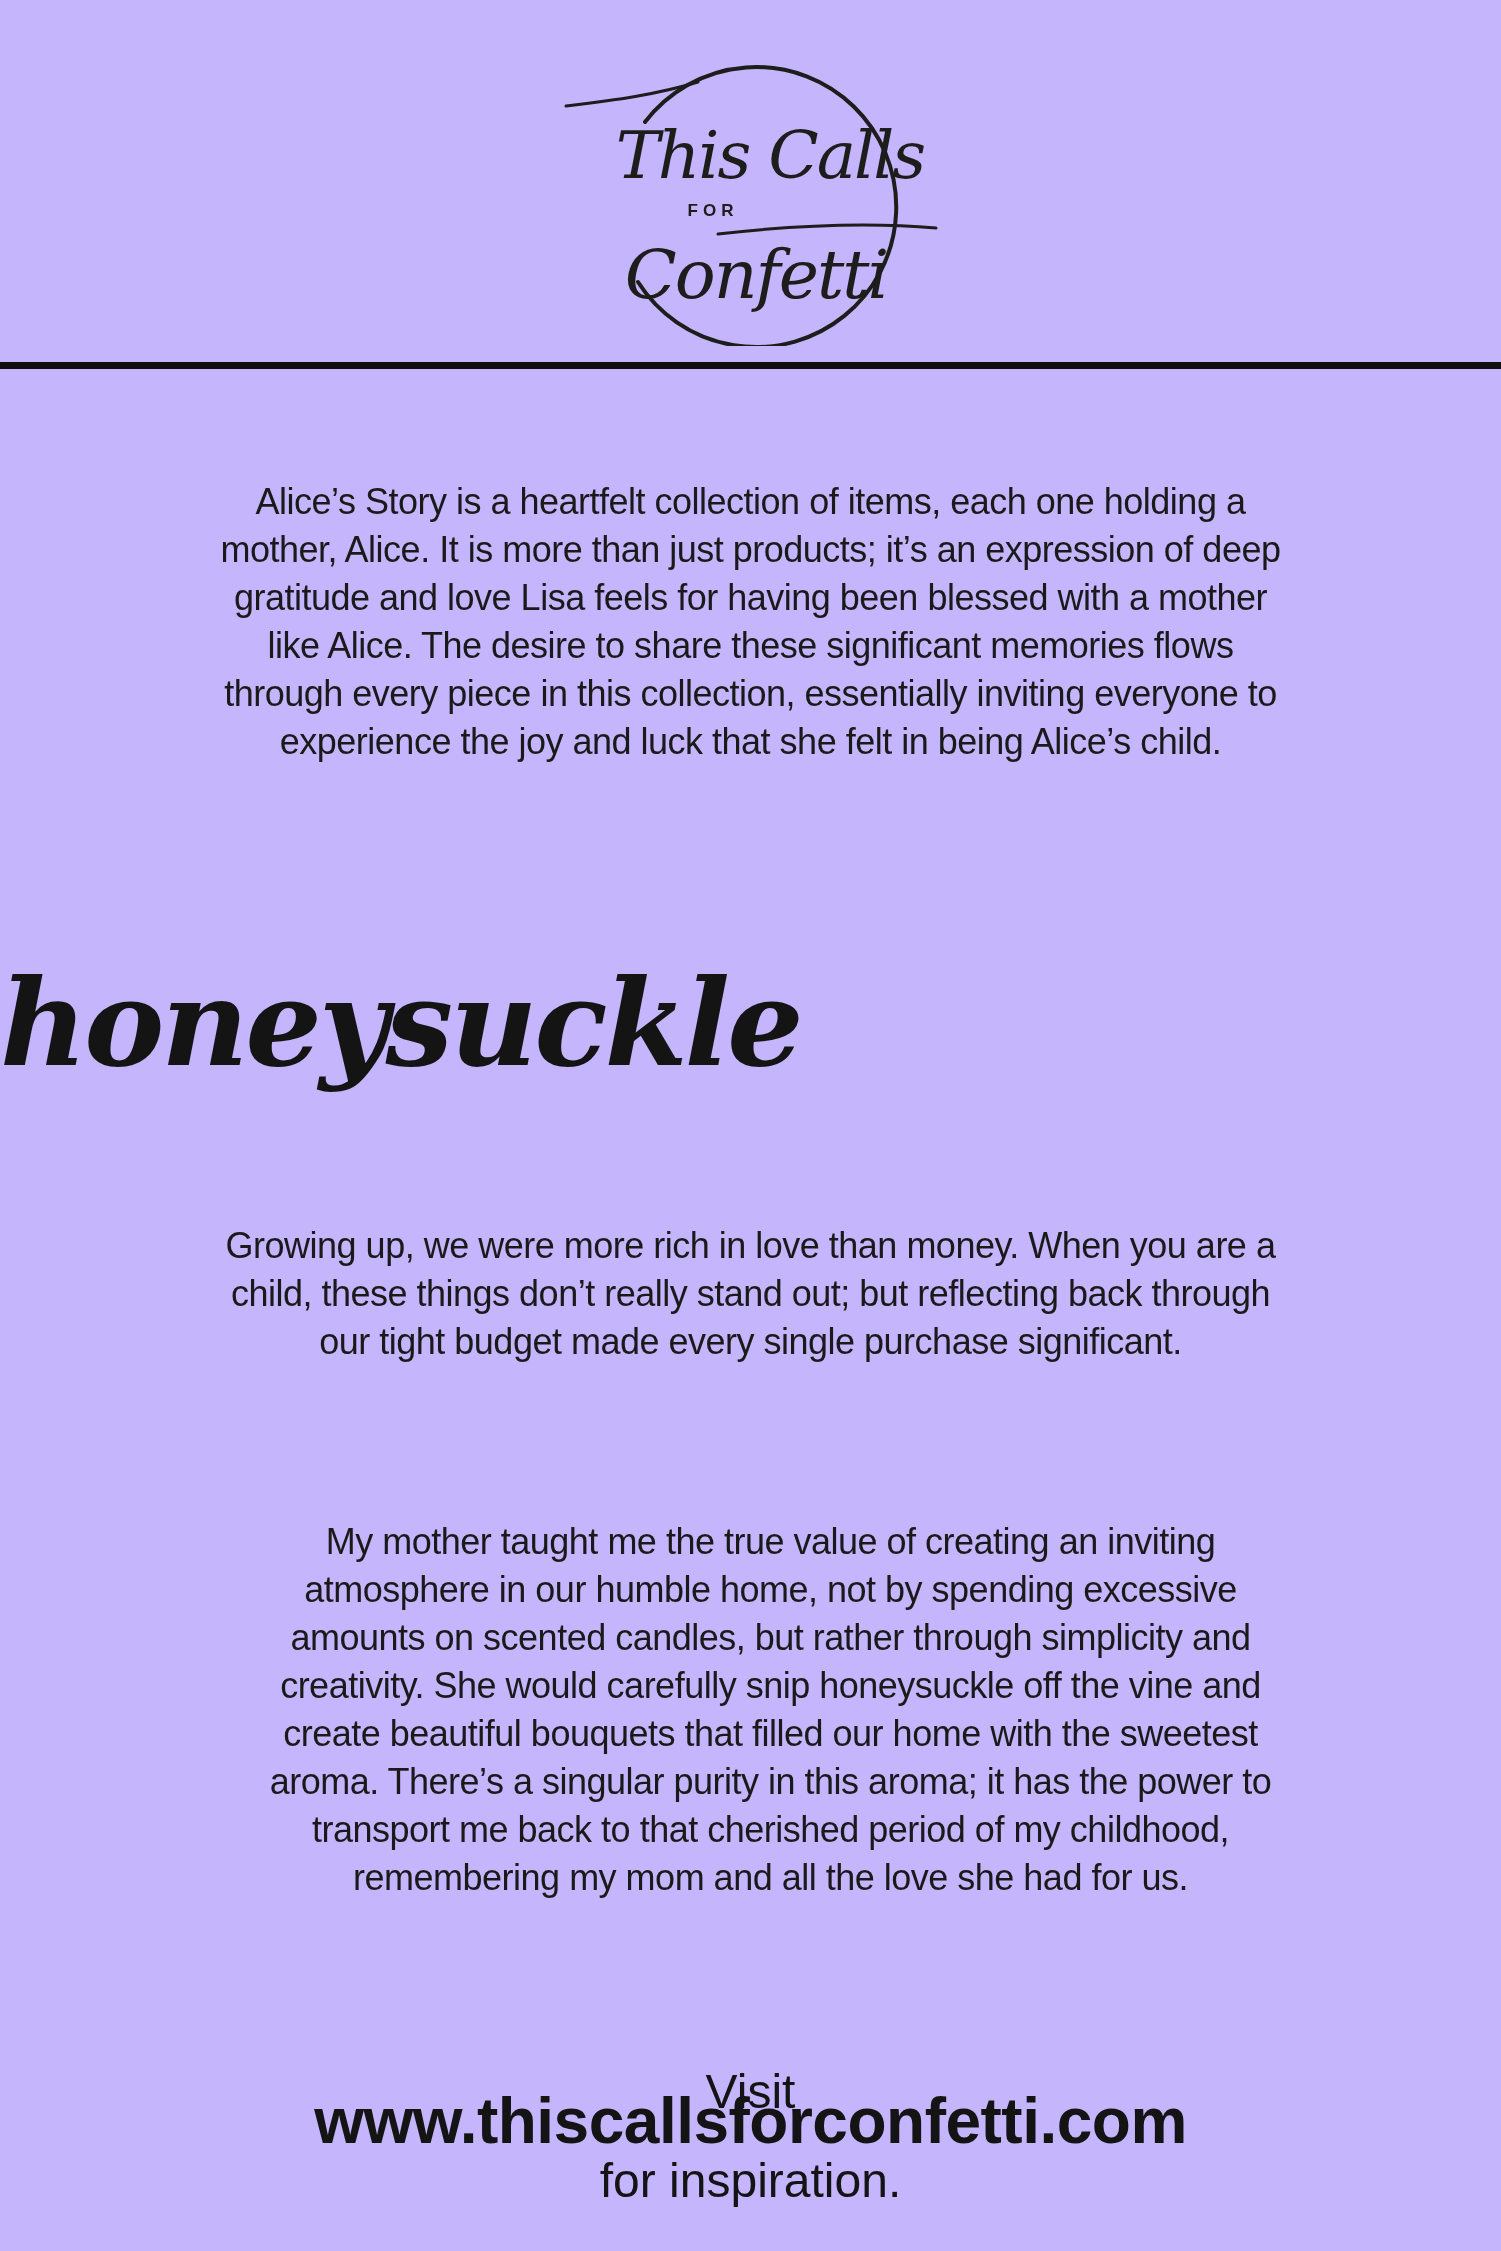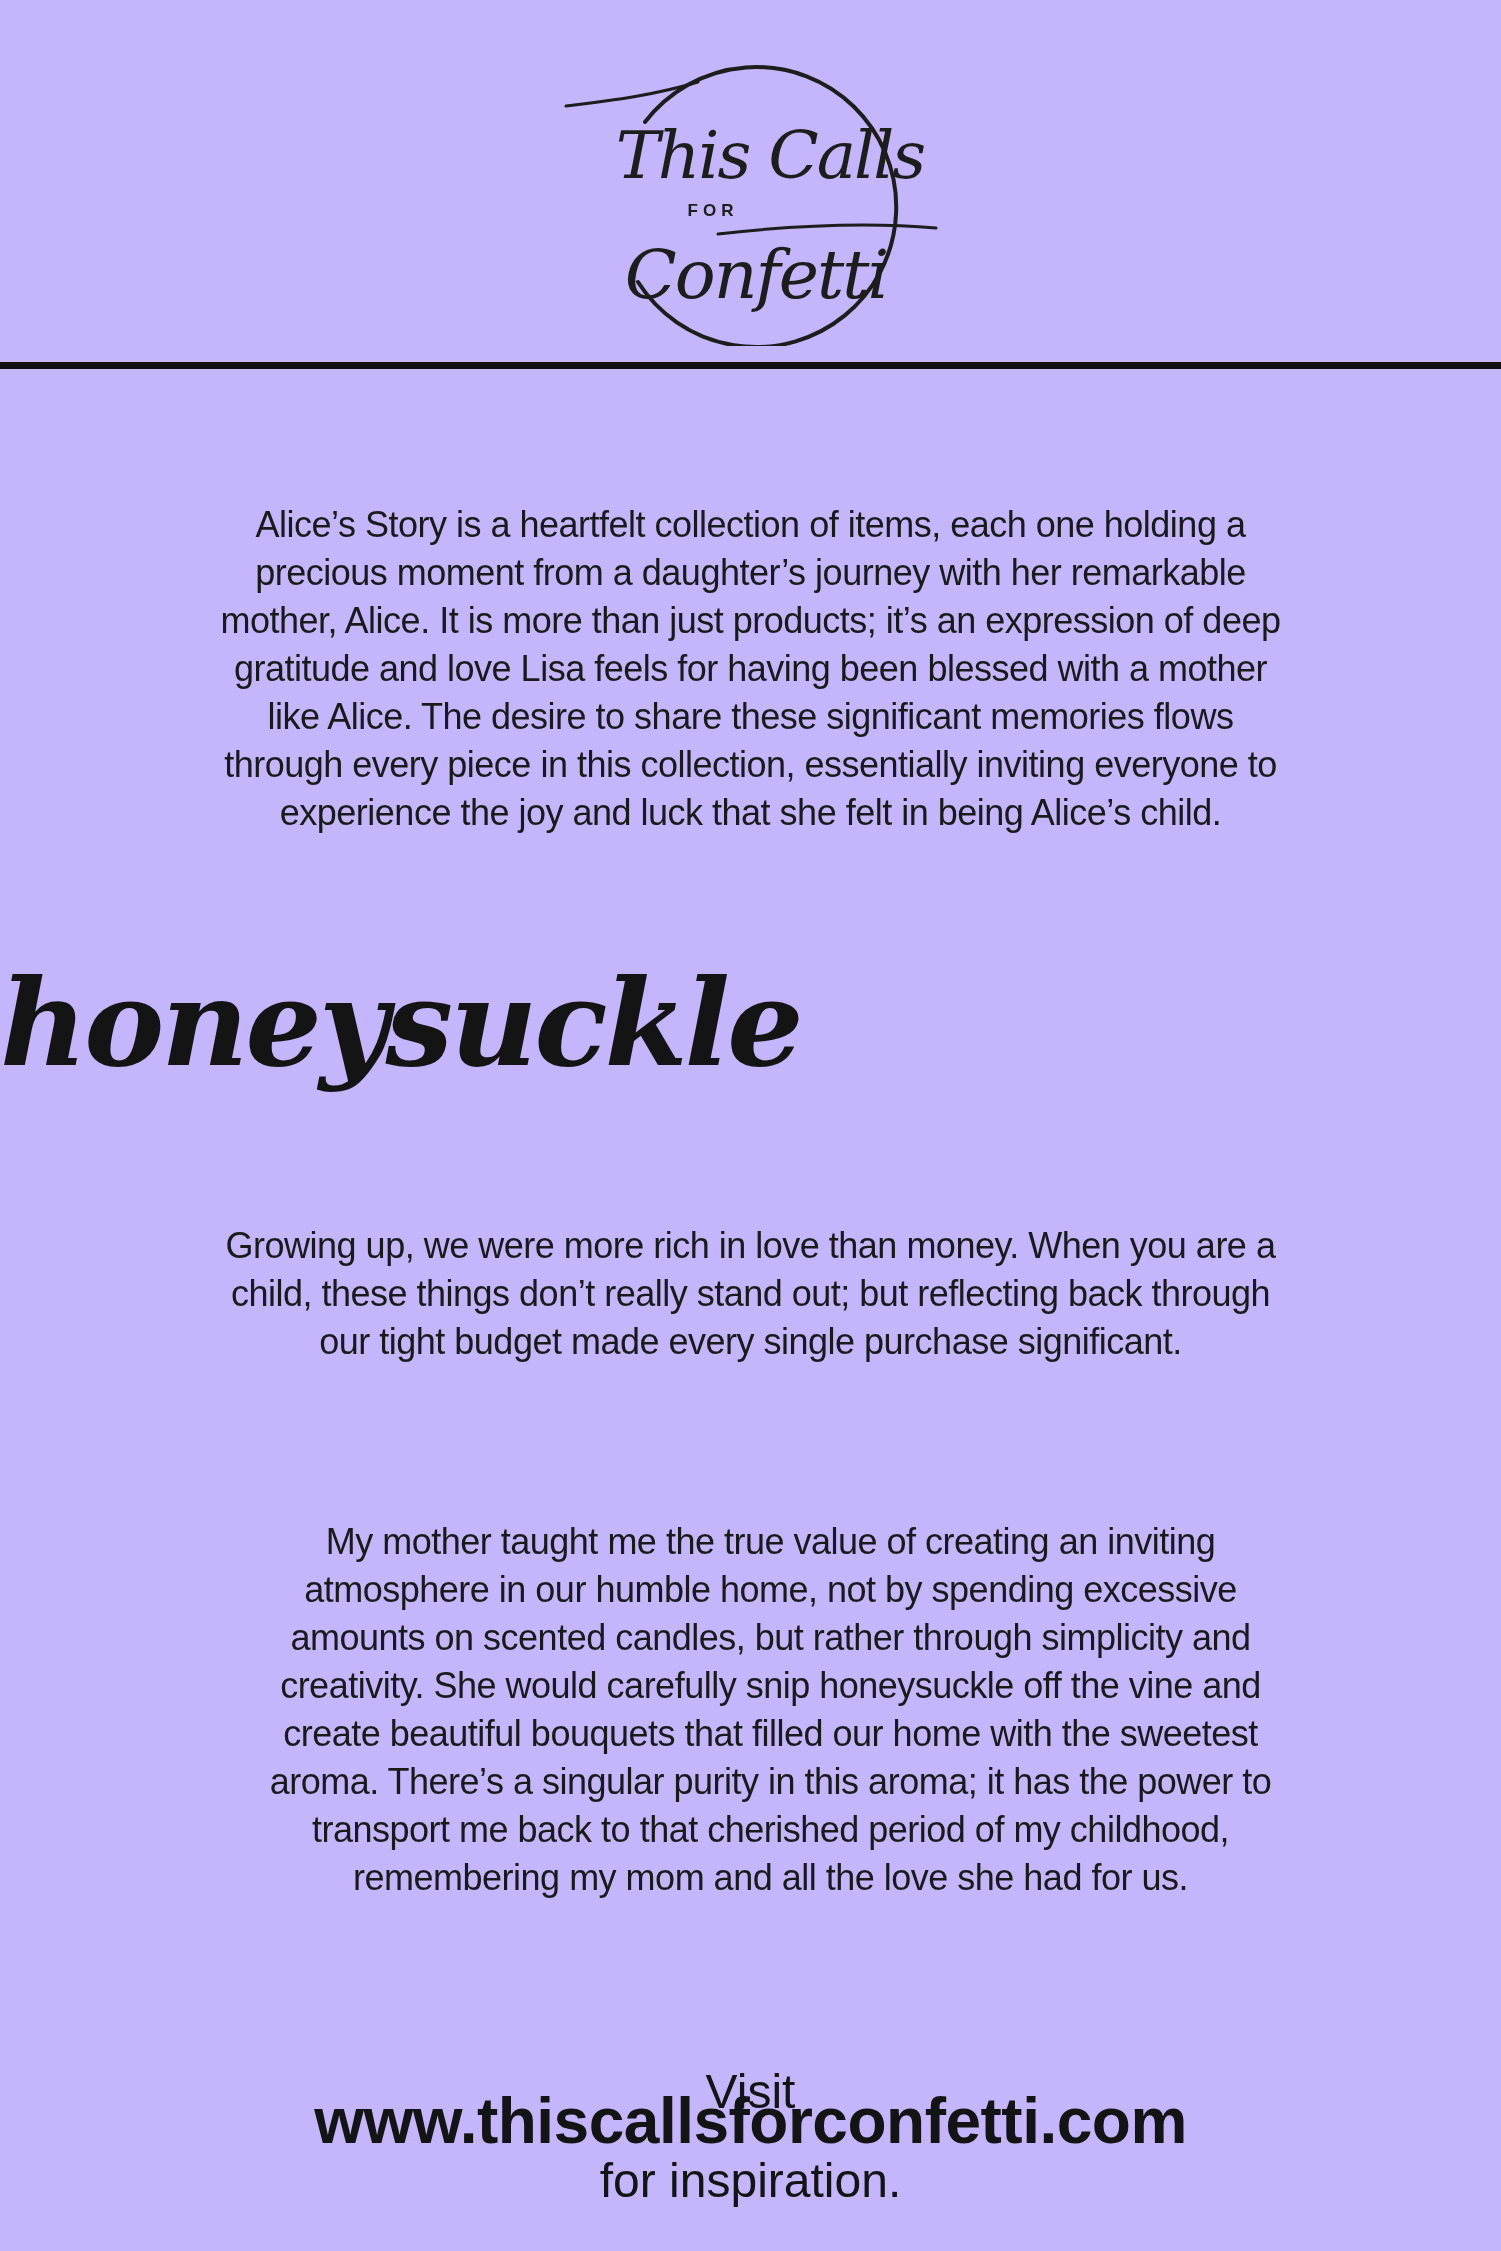--- a/index.html
+++ b/index.html
@@ -49,21 +49,21 @@
     position: absolute;
     left: 0;
     width: 1501px;
     text-align: center;
     font-size: 36px;
     line-height: 48px;
     letter-spacing: -0.5px;
     color: #1a1a1a;
   }
   .para div { white-space: nowrap; }
-  #intro-para { top: 501px; }
+  #intro-para { top: 478px; }
   #story-para-1 { top: 1222px; }
   #story-para-2 { top: 1518px; margin-left: 20px; }
 
   
   .script-word {
     position: absolute;
     left: 0;
     top: 948px;
     width: 1501px;
     font-family: "DejaVu Serif", serif;
@@ -103,21 +103,20 @@
       <text x="222" y="142" text-anchor="middle" font-size="66" letter-spacing="-2" class="logo-script">This Calls</text>
       <text x="165" y="180" text-anchor="middle" font-size="17" class="logo-for">FOR</text>
       <text x="208" y="262" text-anchor="middle" font-size="68" letter-spacing="-2" class="logo-script">Confetti</text>
     </svg>
   </div>
 
   <div class="divider"></div>
 
   <div class="para" id="intro-para">
       <div>Alice’s Story is a heartfelt collection of items, each one holding a</div>
-      <div>precious moment from a daughter’s journey with her remarkable</div>
       <div>mother, Alice. It is more than just products; it’s an expression of deep</div>
       <div>gratitude and love Lisa feels for having been blessed with a mother</div>
       <div>like Alice. The desire to share these significant memories flows</div>
       <div>through every piece in this collection, essentially inviting everyone to</div>
       <div>experience the joy and luck that she felt in being Alice’s child.</div>
     </div>
 
   <div class="script-word">honeysuckle</div>
 
   <div class="para" id="story-para-1">

